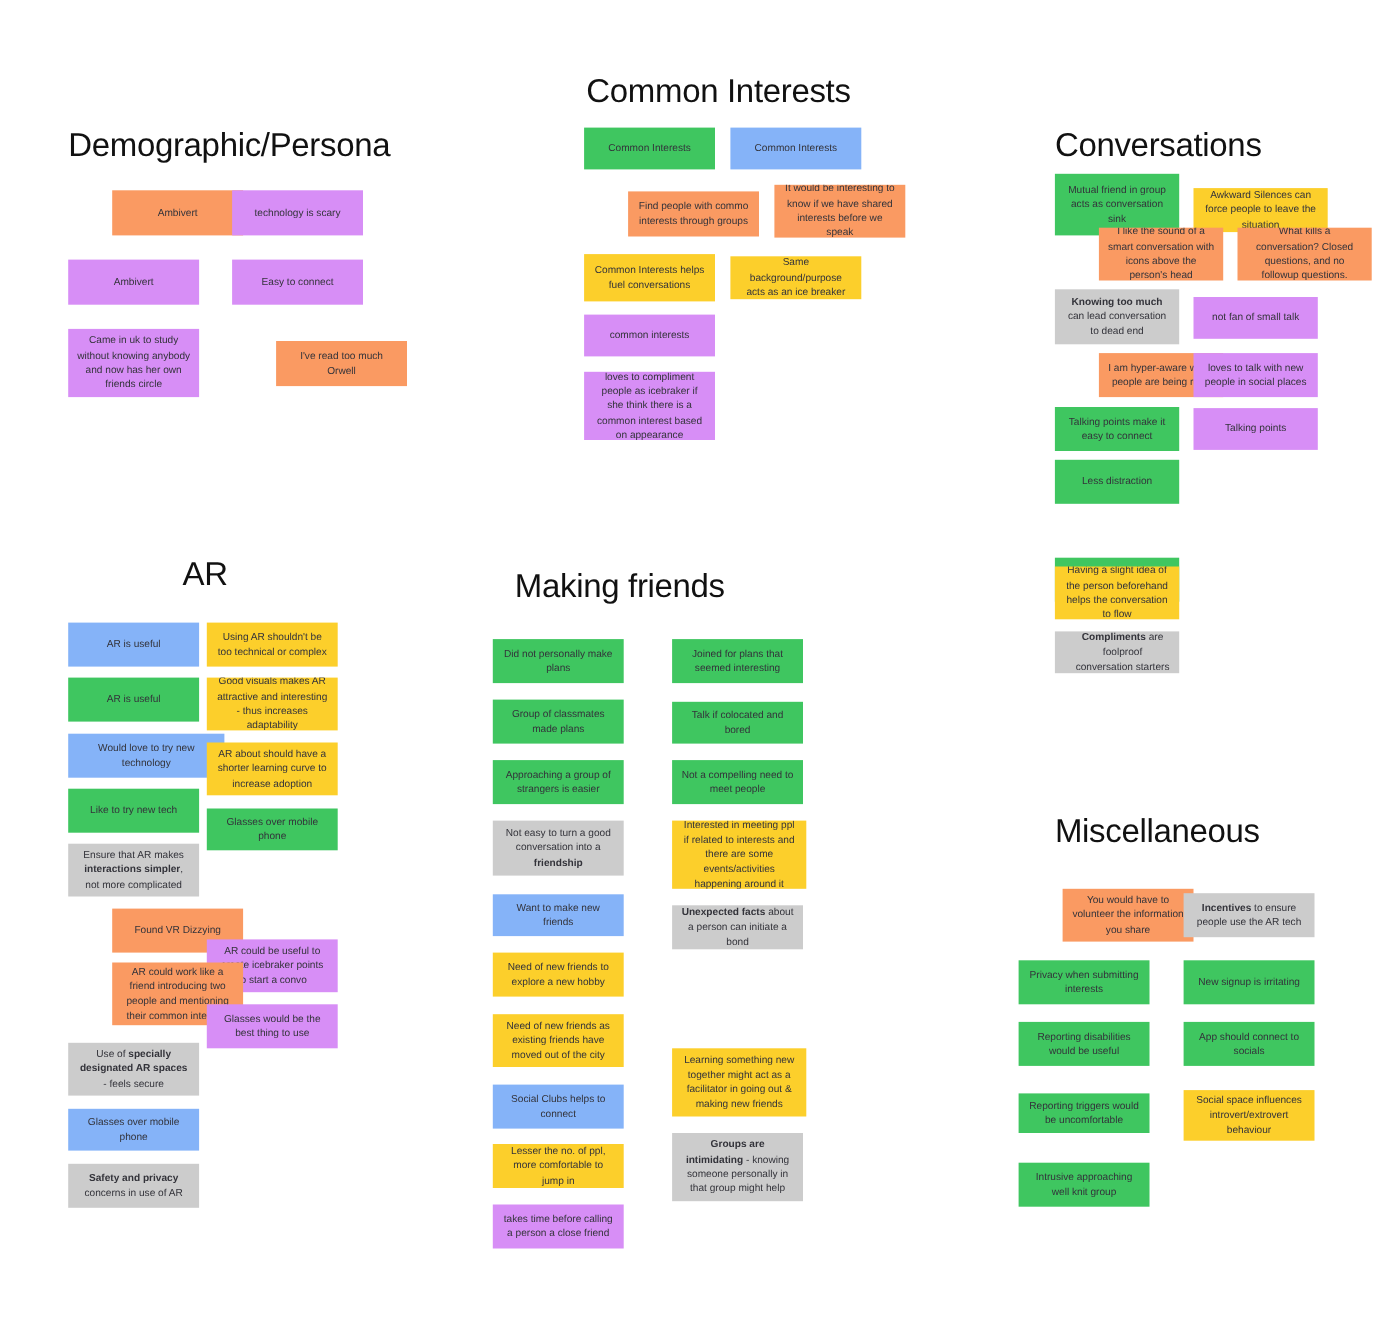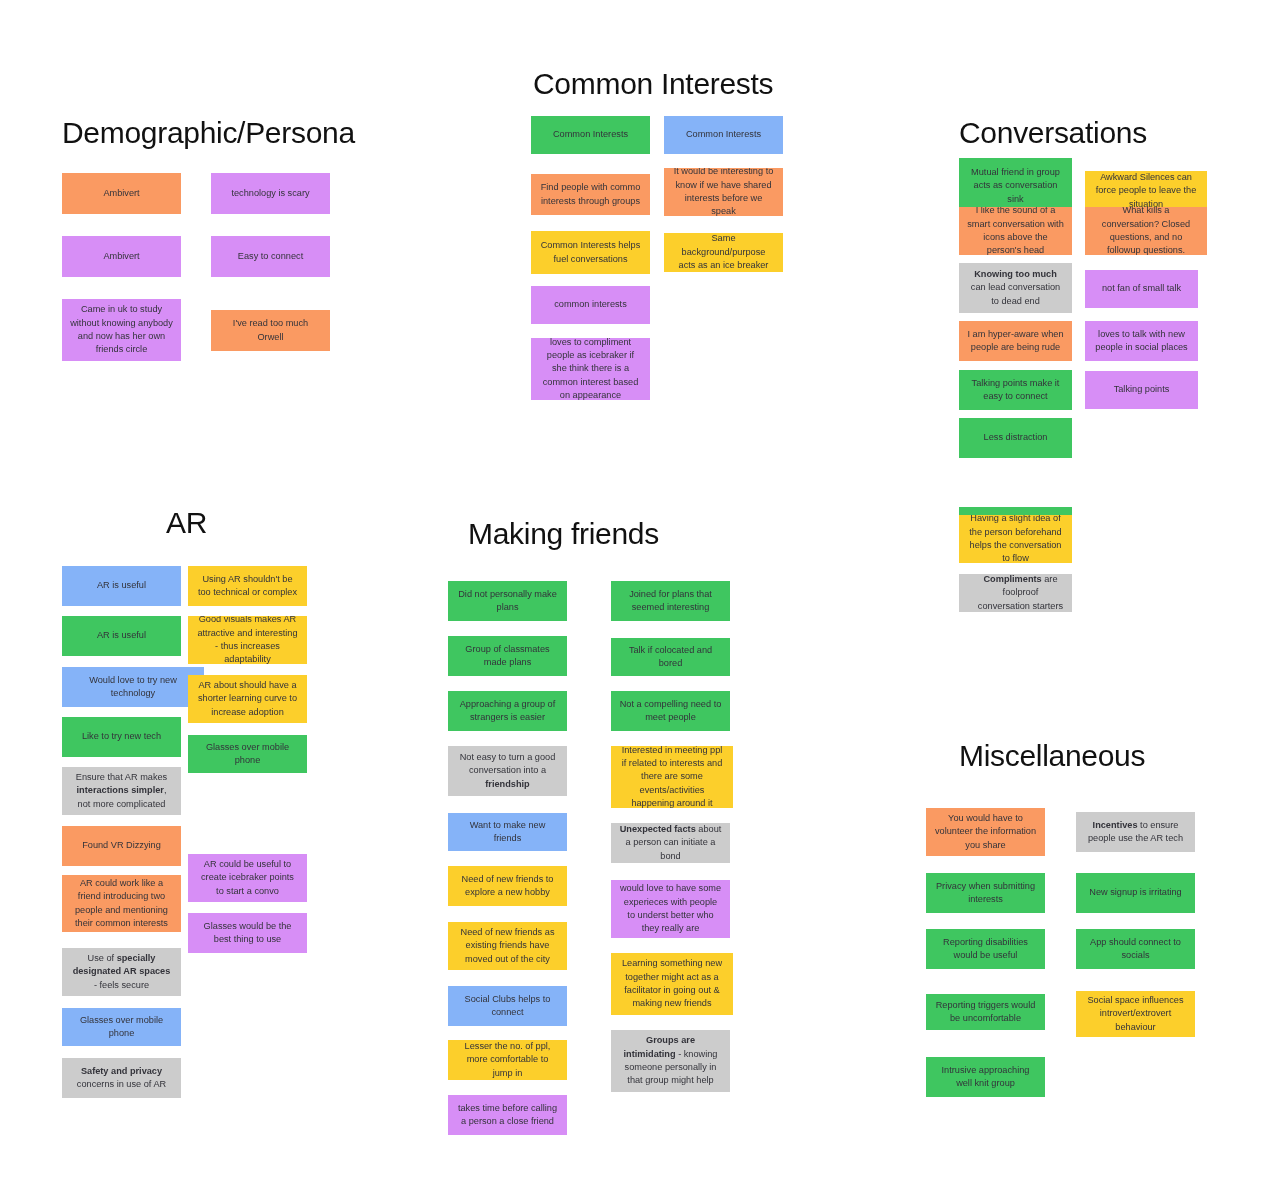--- a/index.html
+++ b/index.html
@@ -36,21 +36,21 @@
     text-align: center;
     padding: 6px 8px;
     font-size: 9.2px;
     line-height: 1.45;
     color: #33333a;
     overflow: hidden;
   }
   .note span { display: block; }
   .note b { font-weight: 700; }
   
-  .c-orange { background: #fa9a62; }
+  .c-orange { background: #fa9a62; margin-left: 40px; }
   .c-purple { background: #d78ef6; }
   .c-green  { background: #3fc660; }
   .c-blue   { background: #85b3f8; }
   .c-yellow { background: #fccf2b; }
   .c-gray   { background: #cccccc; }
 </style>
 </head>
 <body>
 
 <div class="board">
@@ -217,23 +217,20 @@
     </div>
     <div class="note c-blue" style="left: 448px; top: 813px; width: 119px; height: 38px;">
       <span>Want to make new friends</span>
     </div>
     <div class="note c-gray" style="left: 611px; top: 823px; width: 119px; height: 40px;">
       <span><b>Unexpected facts</b> about a person can initiate a bond</span>
     </div>
     <div class="note c-yellow" style="left: 448px; top: 866px; width: 119px; height: 40px;">
       <span>Need of new friends to explore a new hobby</span>
     </div>
-    <div class="note c-purple" style="left: 611px; top: 880px; width: 119px; height: 58px;">
-      <span>would love to have some experieces with people to underst better who they really are</span>
-    </div>
     <div class="note c-yellow" style="left: 448px; top: 922px; width: 119px; height: 48px;">
       <span>Need of new friends as existing friends have moved out of the city</span>
     </div>
     <div class="note c-yellow" style="left: 611px; top: 953px; width: 122px; height: 62px;">
       <span>Learning something new together might act as a facilitator in going out &amp; making new friends</span>
     </div>
     <div class="note c-blue" style="left: 448px; top: 986px; width: 119px; height: 40px;">
       <span>Social Clubs helps to connect</span>
     </div>
     <div class="note c-gray" style="left: 611px; top: 1030px; width: 119px; height: 62px;">

